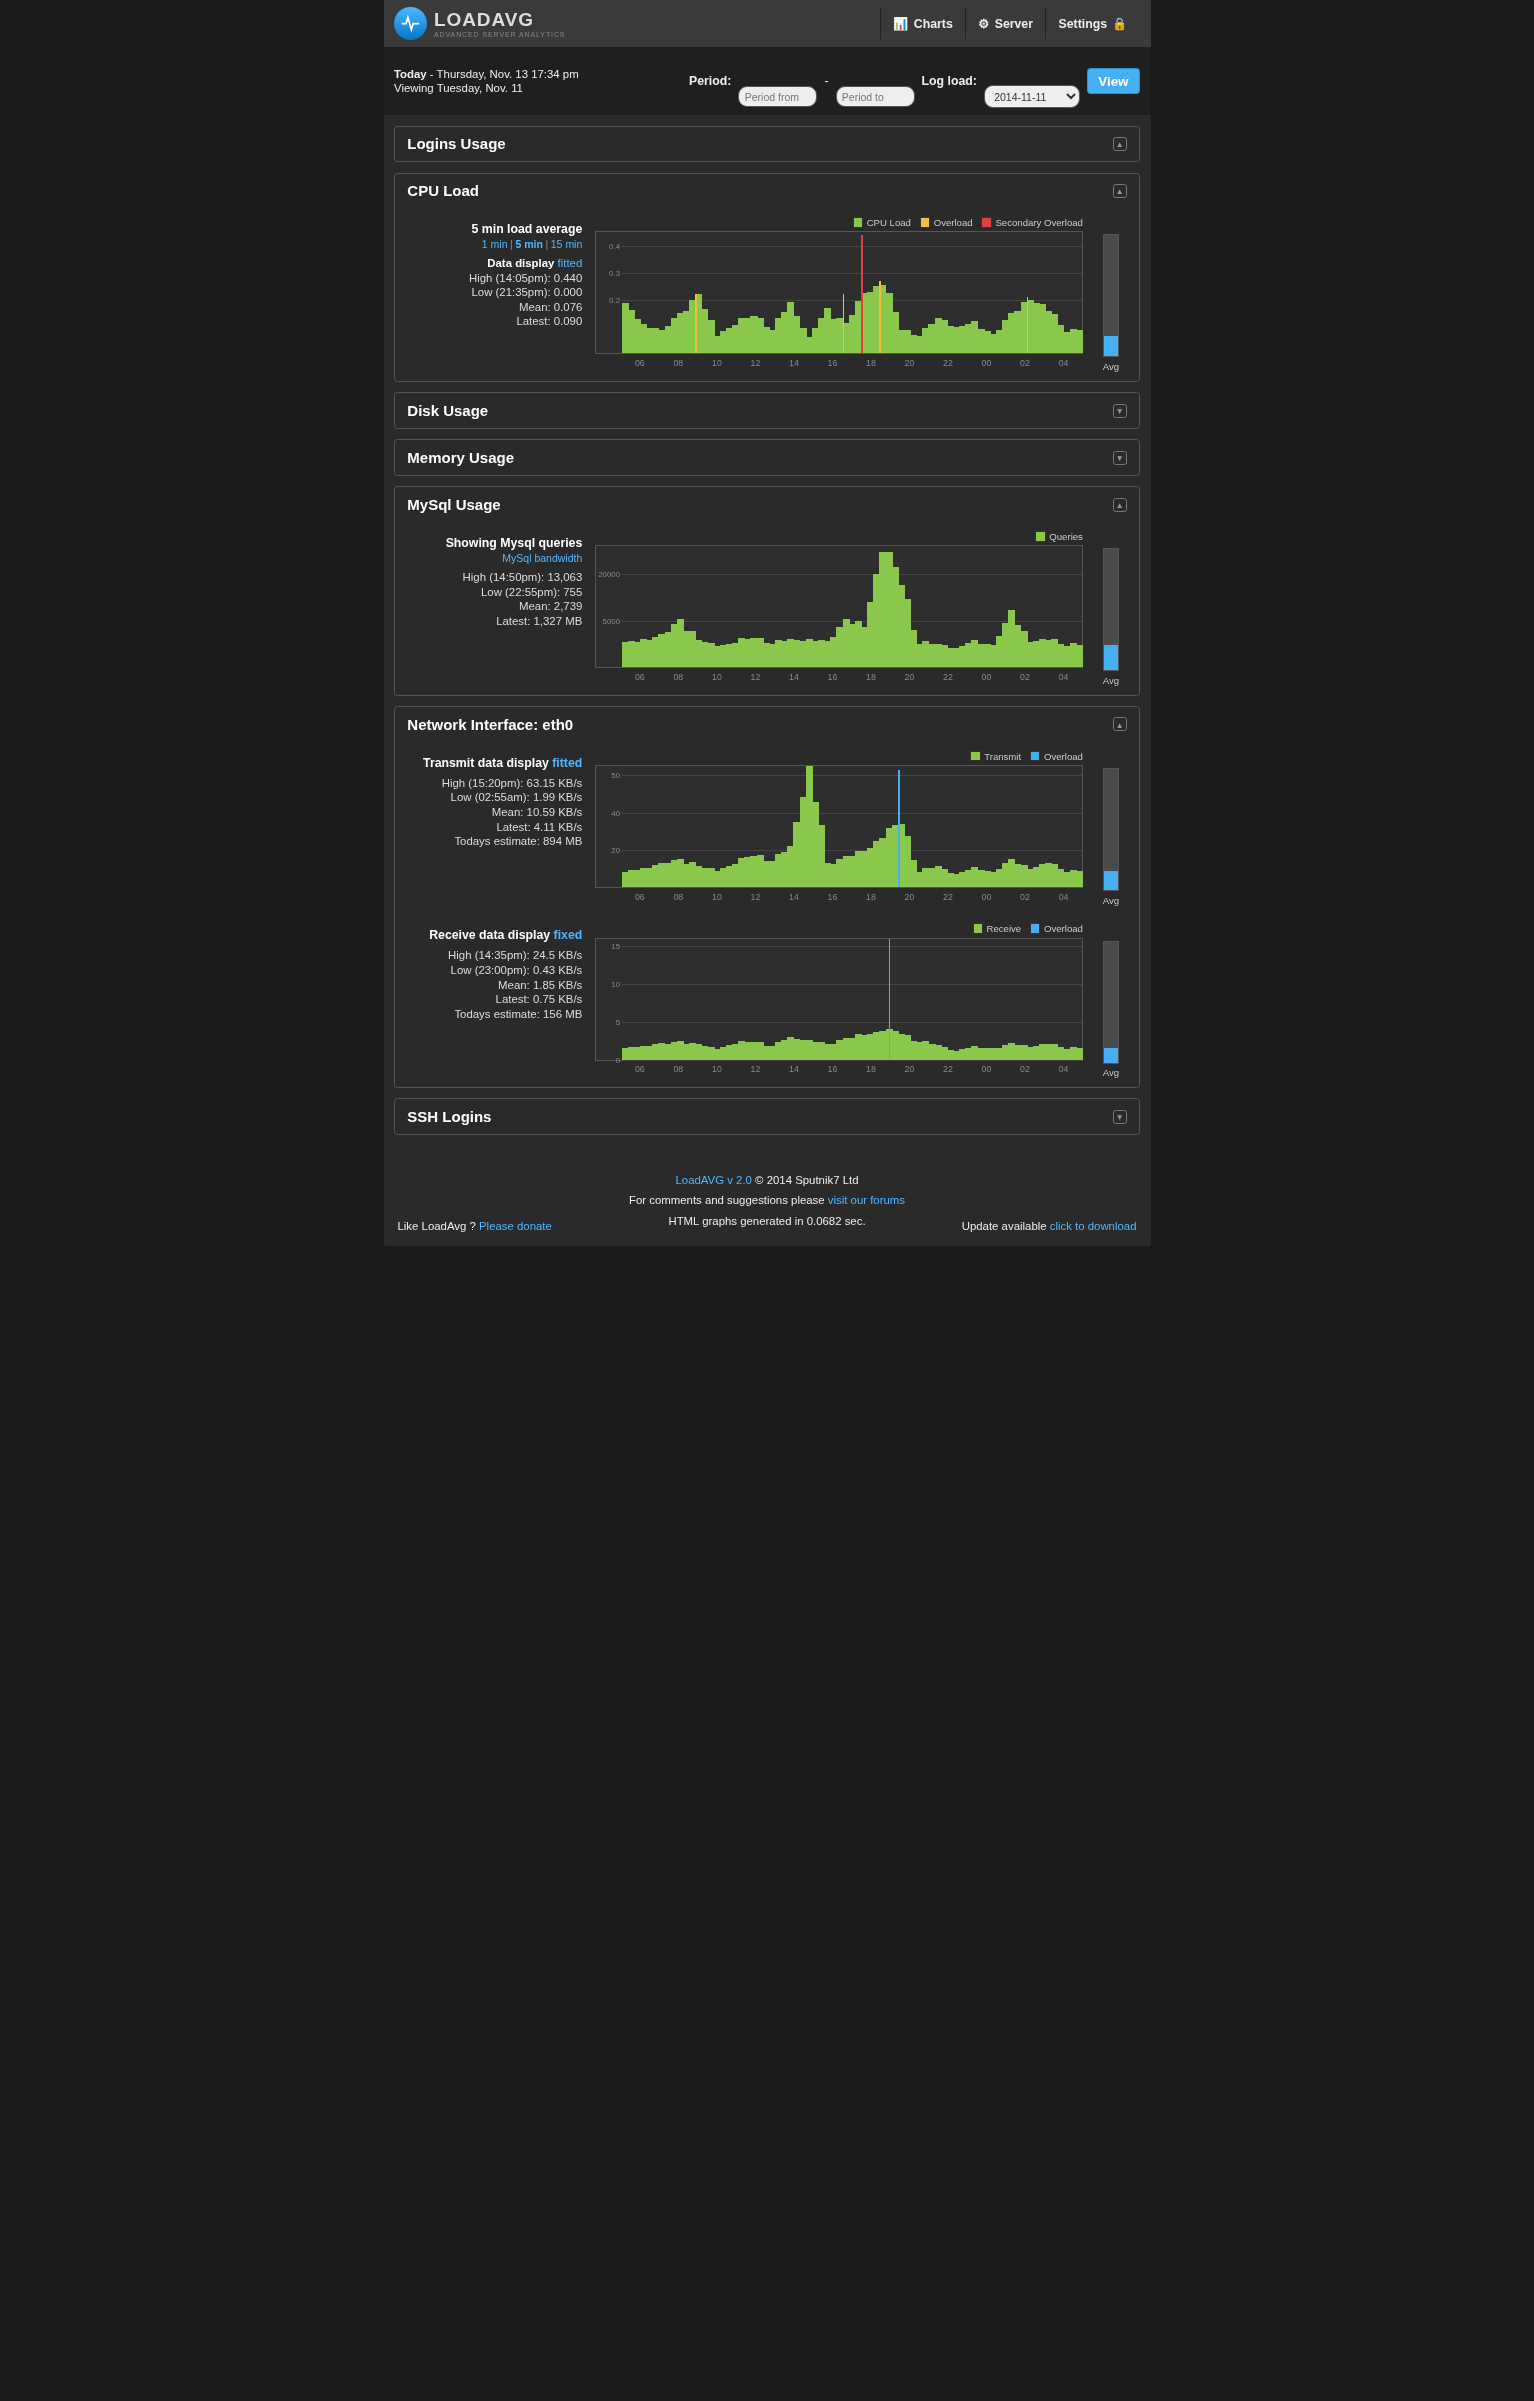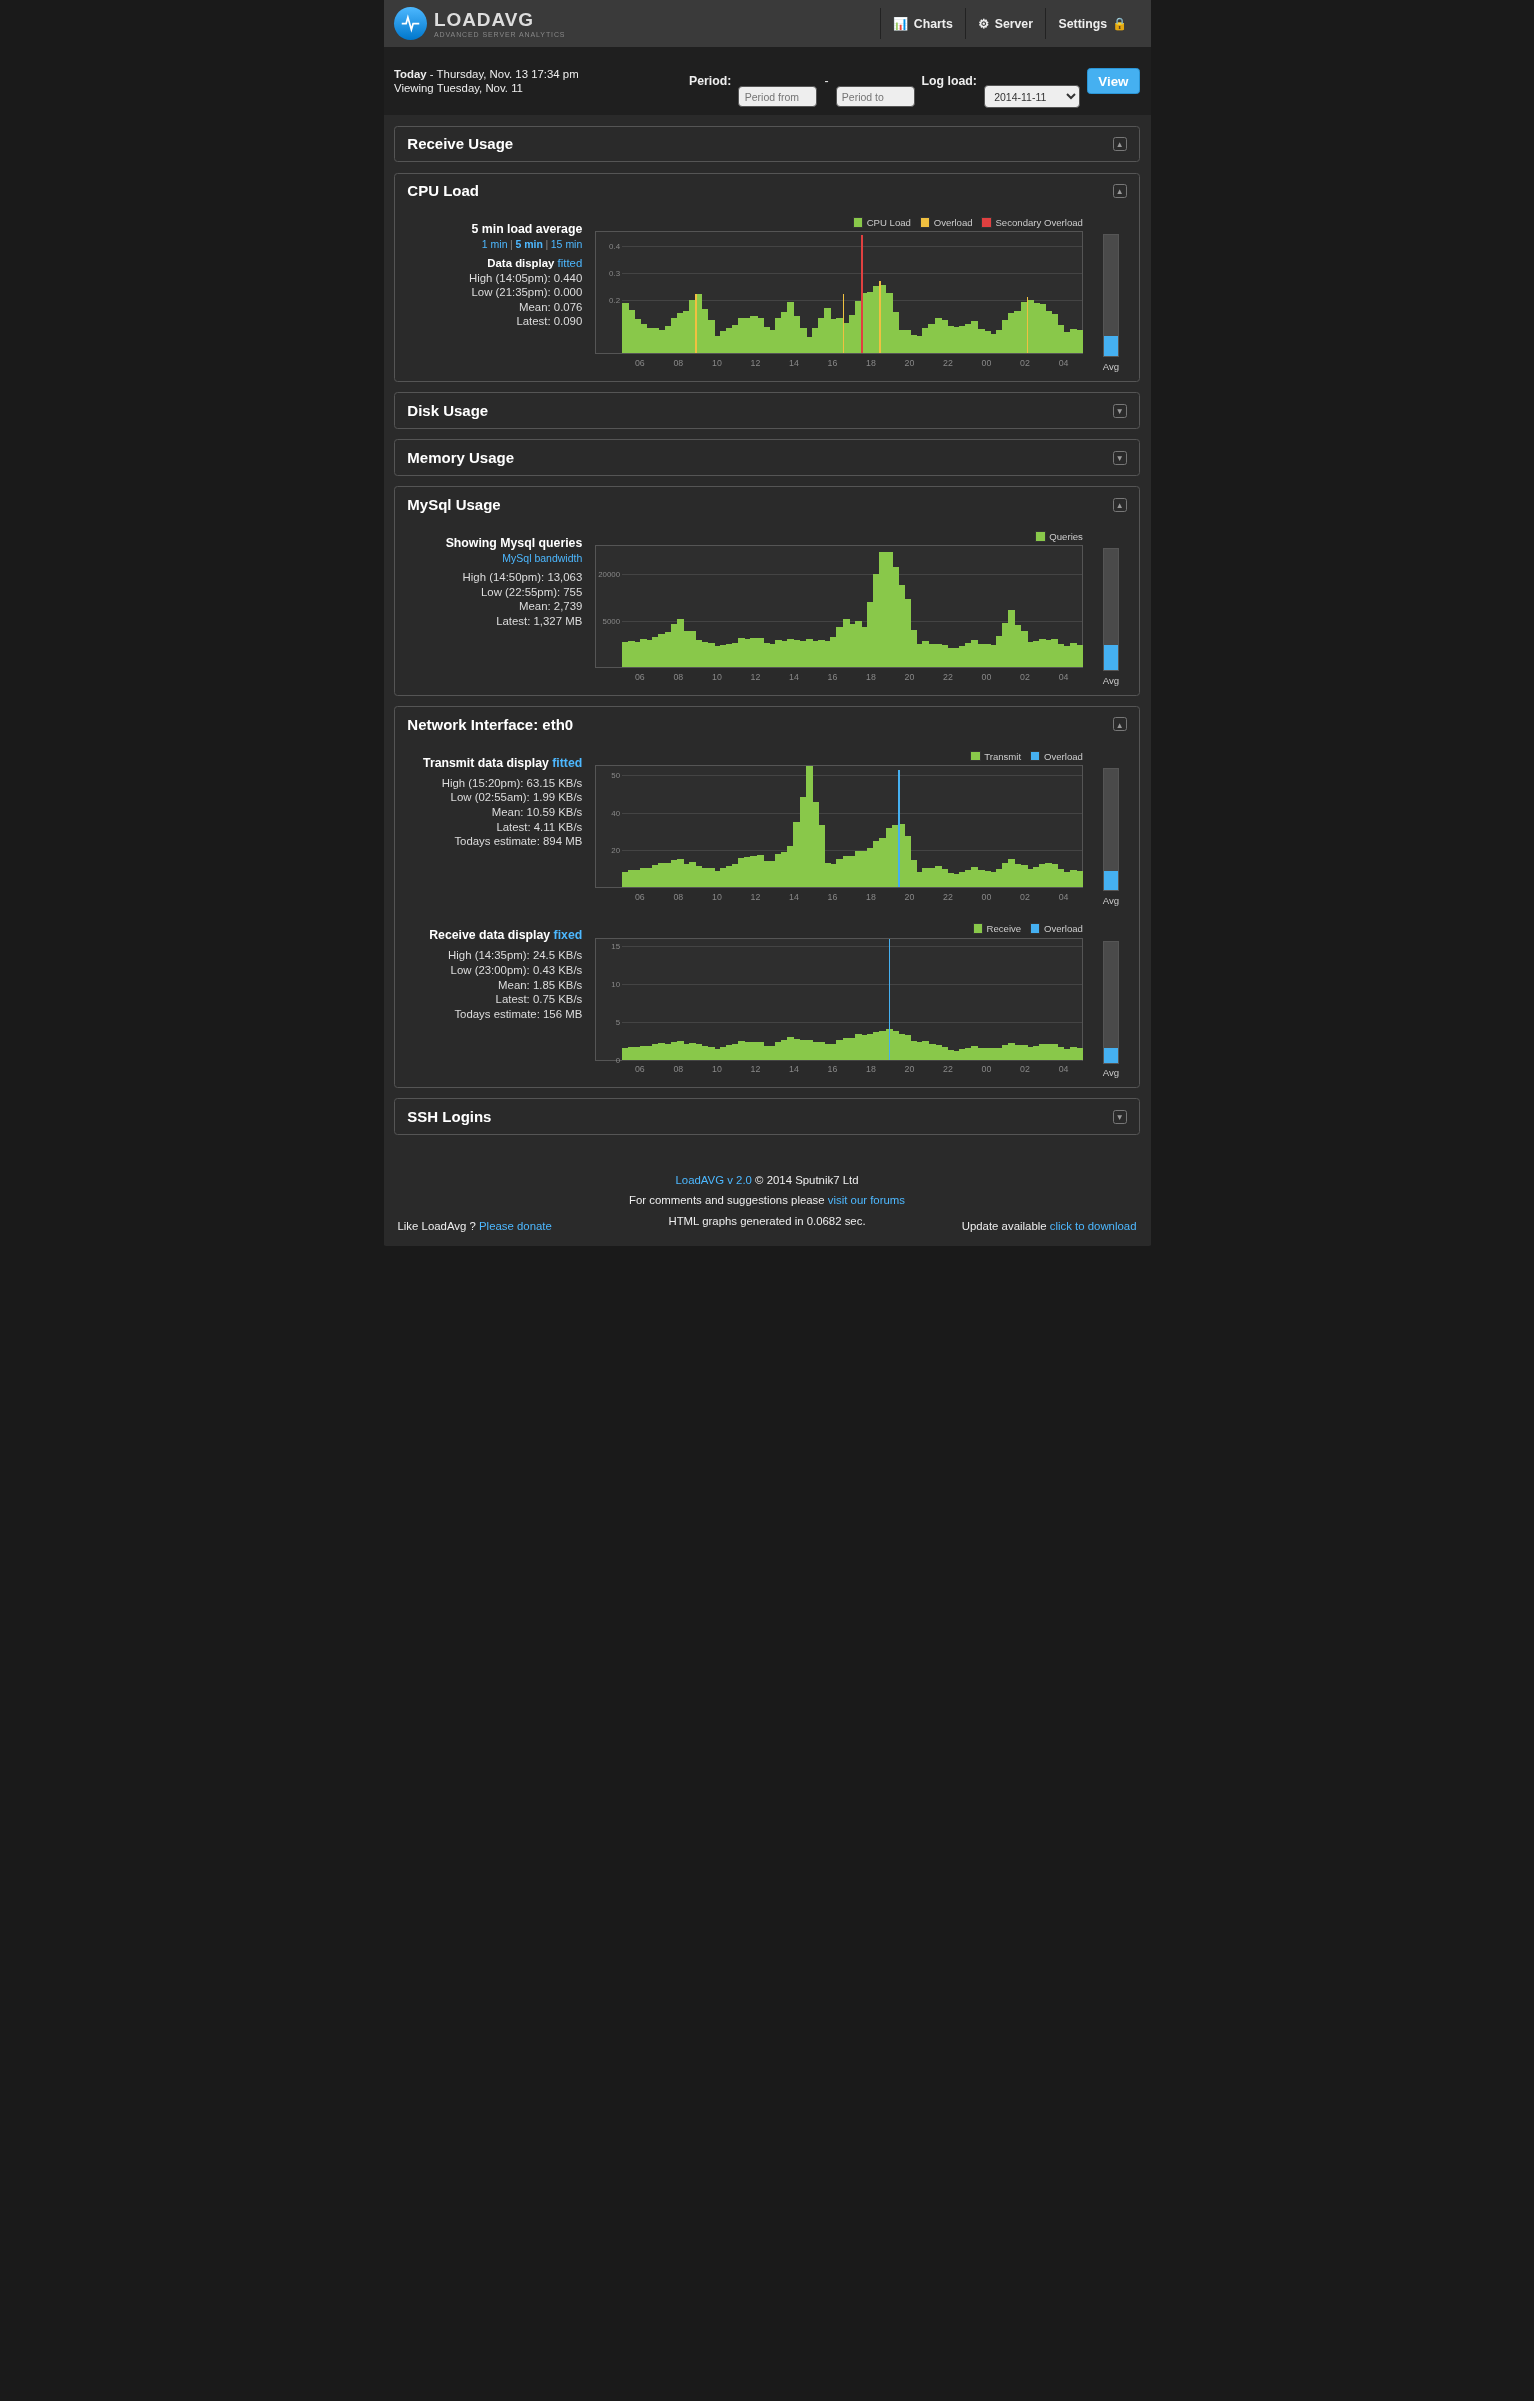--- a/index.html
+++ b/index.html
@@ -9,21 +9,21 @@
   .logo { display:flex; align-items:center; gap:7px;}
   .logo-icon { width:33px; height:33px; border-radius:50%; background:linear-gradient(#4db8ff,#0077cc); display:flex; align-items:center; justify-content:center;}
   .logo-text { font-size:19px; font-weight:bold; color:#ddd; letter-spacing:0.9px;}
   .logo-sub { font-size:7px; color:#888; letter-spacing:0.9px;}
   .nav { display:flex; gap:0;}
   .nav-item { padding:8.8px 12.3px; color:#eee; font-weight:bold; display:flex; align-items:center; gap:5.3px; cursor:pointer; border-left:0.9px solid #222;}
   .sub2 { background:#1f1f1f; padding:7px 10.5px; display:flex; justify-content:space-between; align-items:center; flex-wrap:wrap; gap:8.8px;}
   .date-info { display:flex; flex-direction:column; gap:1.8px; font-size:11.4px;}
   .controls { display:flex; align-items:center; gap:7px;}
   .controls label { font-weight:bold;}
-  .controls input, .controls select { padding:3.5px 5.3px; border-radius:4px; border:0.9px solid #555; background:#eee; color:#aaa; width:79px; font-size:10.5px;margin-top:31px;}
+  .controls input, .controls select { padding:3.5px 5.3px; border-radius:9px; border:0.9px solid #555; background:#eee; color:#aaa; width:79px; font-size:10.5px;margin-top:31px;}
   .controls select { background:#eee; color:#333; width:96px;}
   .view-btn { background:#45b0f1; border:0.9px solid #2a95d6; color:#fff; font-weight:bold; padding:4.4px 10.5px; border-radius:3.5px; cursor:pointer;}
   .panels { padding:10.5px;}
   .panel { border:0.9px solid #555; border-radius:3.5px; margin-bottom:10.5px; background:#2a2a2a;}
   .panel-head { padding:8.8px 12.3px; display:flex; justify-content:space-between; align-items:center;}
   .panel-head h2 { font-size:15px; color:#fff; font-weight:bold;}
   .collapse-ic { width:14px; height:14px; border:0.9px solid #777; border-radius:2.6px; display:flex; align-items:center; justify-content:center; color:#999; font-size:9.6px;}
   .panel-body { padding:8.8px 12.3px; display:flex; flex-direction:column; gap:17.5px;}
   .chart-row { display:flex; gap:12.3px; align-items:flex-start;}
   .stats { width:175px; text-align:right; flex-shrink:0; padding-top:5.3px;}
@@ -103,21 +103,21 @@
       <label>Log load:</label>
       <select><option>2014-11-11</option></select>
       <button class="view-btn">View</button>
     </div>
   </div>
 
   <div class="panels">
 
     <div class="panel">
       <div class="panel-head">
-          <h2>Receive Usage</h2>
+          <h2>Logins Usage</h2>
           <div class="collapse-ic">▴</div>
         </div>
     </div>
 
     <div class="panel">
       <div class="panel-head">
           <h2>CPU Load</h2>
           <div class="collapse-ic">▴</div>
         </div>
       <div class="panel-body">

